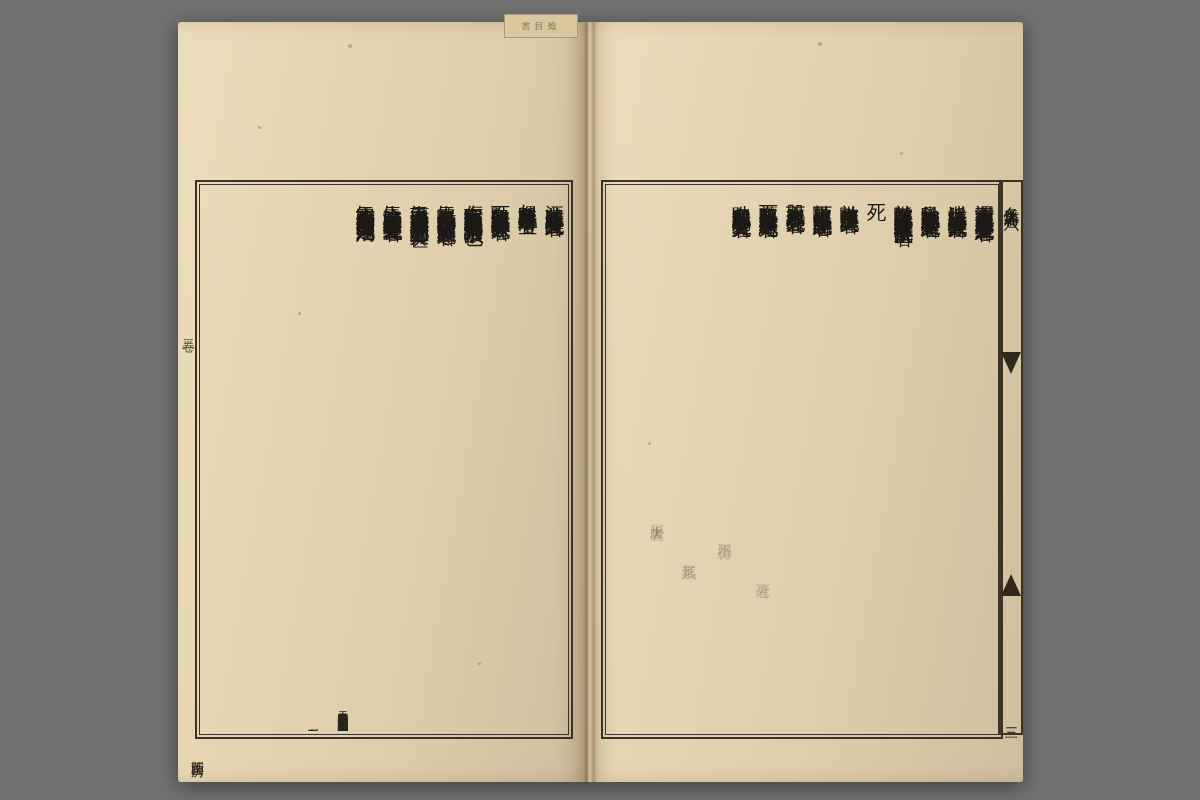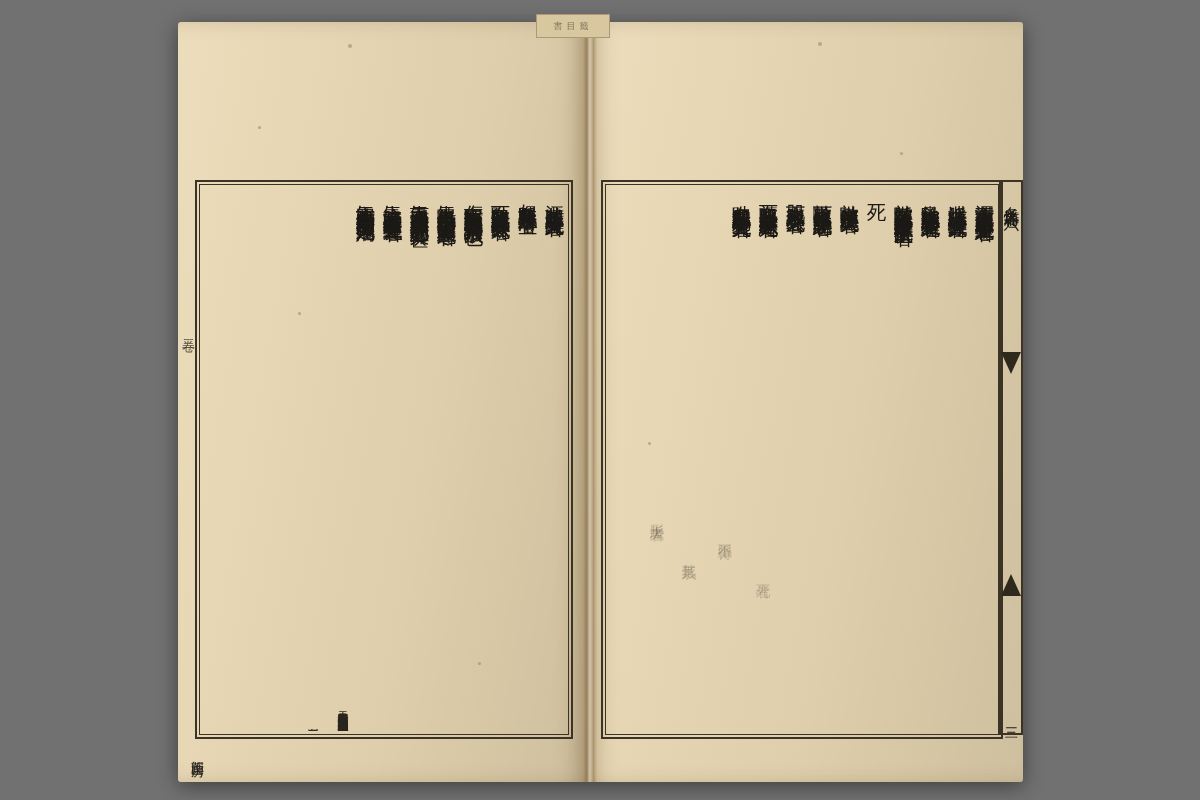--- a/index.html
+++ b/index.html
@@ -232,21 +232,21 @@
     font-family: "DejaVu Serif", serif;
     font-size: 13px;
     color: #2a2620;
     letter-spacing: 1px;
     white-space: nowrap;
   }
 
   
   .edge-label {
     position: absolute;
-    left: 536px;
+    left: 504px;
     top: 14px;
     width: 72px;
     height: 22px;
     background: #d9c79f;
     border: 1px solid rgba(90,70,40,0.35);
     color: rgba(45,40,30,0.55);
     font-size: 9px;
     text-align: center;
     line-height: 22px;
     letter-spacing: 4px;

